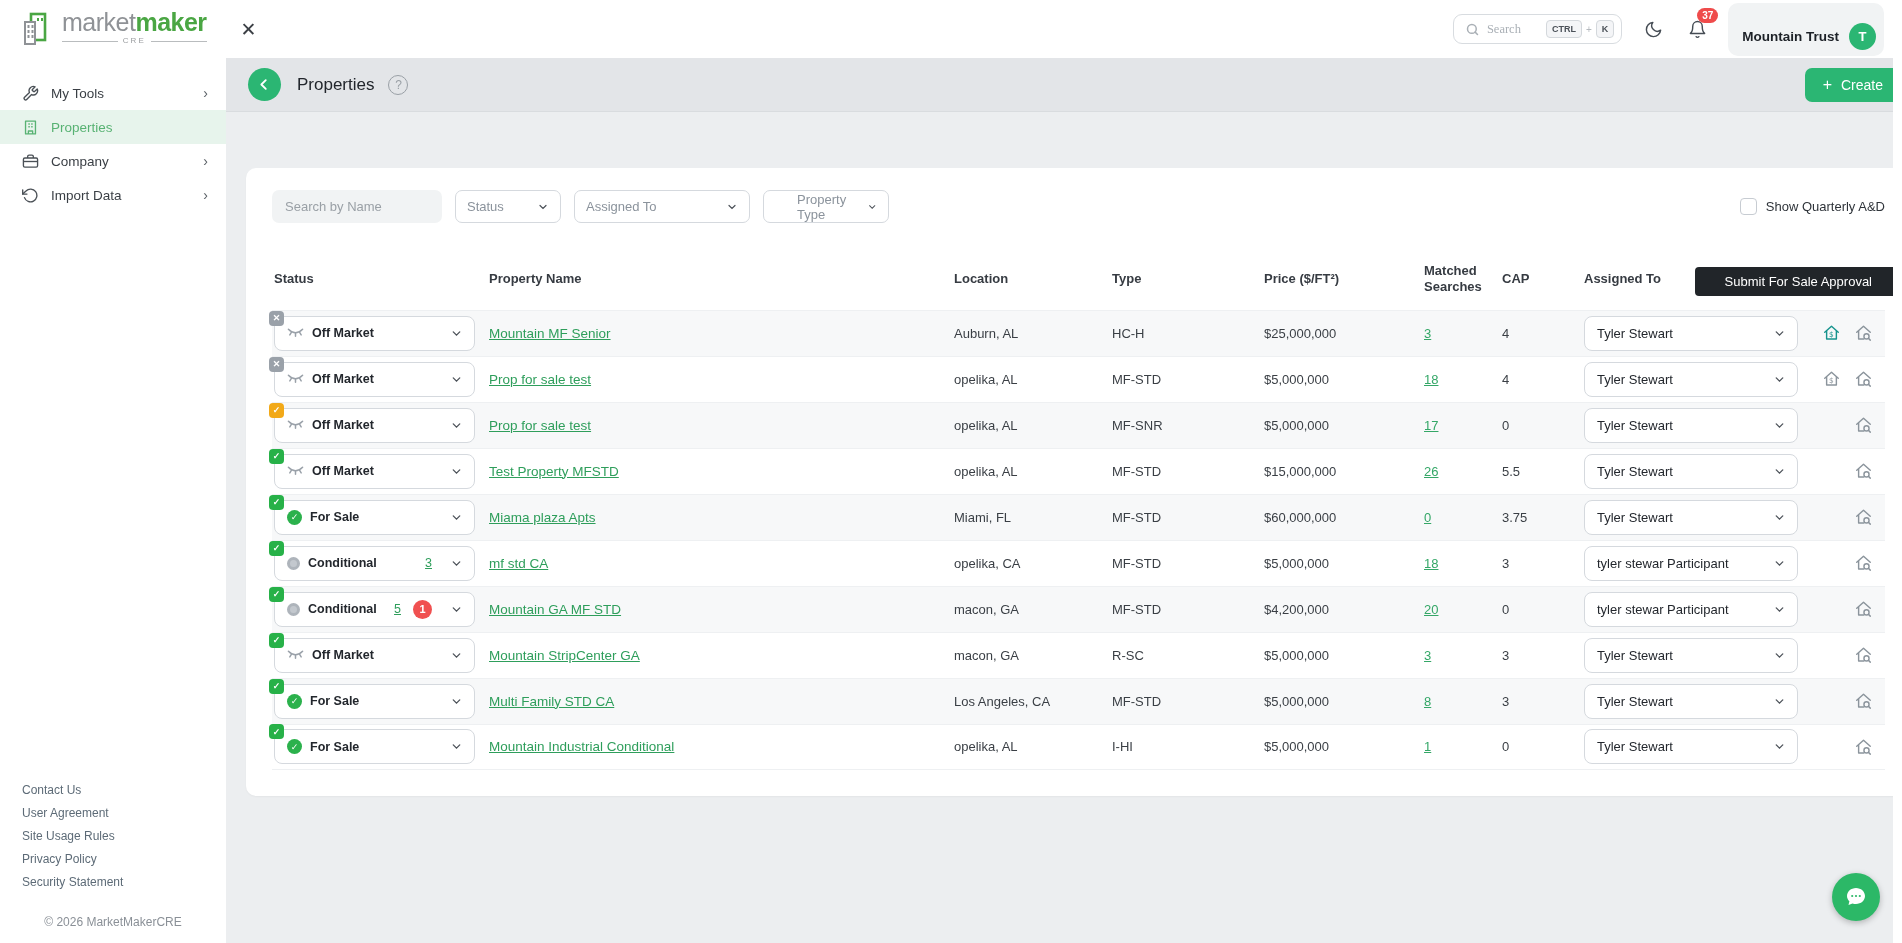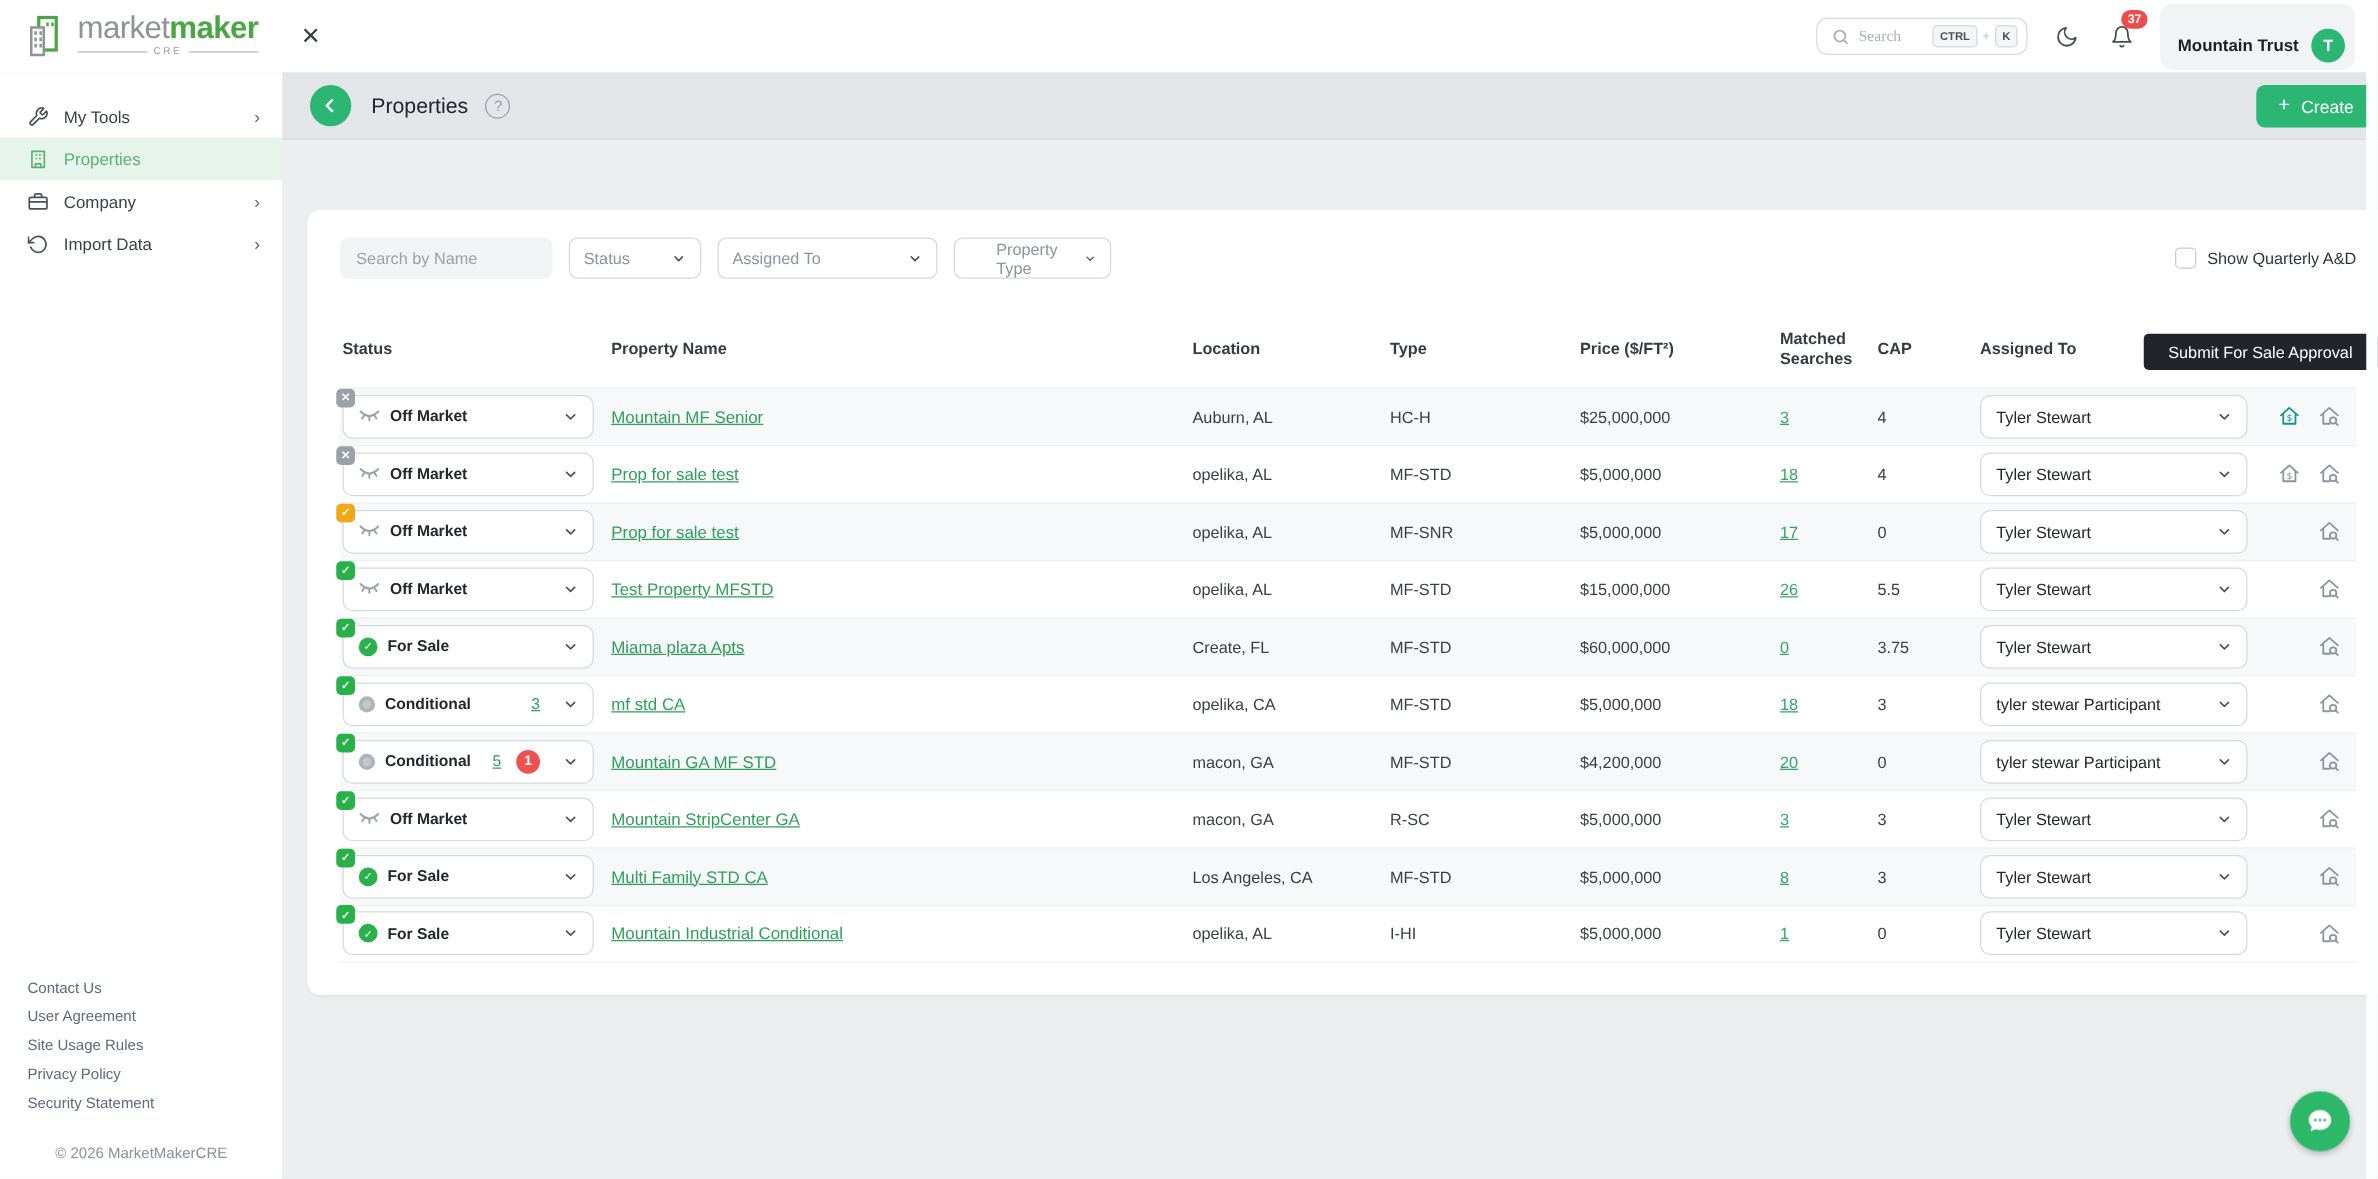--- a/index.html
+++ b/index.html
@@ -87,21 +87,21 @@
   .fs-dot { width:15px; height:15px; border-radius:50%; background:#2bb14c; color:#fff; font-size:9px; display:flex; align-items:center; justify-content:center; flex:none; }
   .cond-dot { width:13px; height:13px; border-radius:50%; background:#c3c8ce; border:3px solid #aeb4bb; flex:none; }
 
   .plink { color:#2e9e5b; text-decoration:underline; font-size:13.5px; cursor:pointer; }
   .mlink { color:#34a767; text-decoration:underline; font-size:13px; cursor:pointer; }
 
   .assigned-box { width:214px; height:35px; border:1px solid #d5d9de; border-radius:8px; background:#fff; display:flex; align-items:center; justify-content:space-between; padding:0 11px 0 12px; font-size:13px; color:#23272d; cursor:pointer; }
   .actions-cell { display:flex; justify-content:flex-end; align-items:center; gap:13px; padding-right:10px; }
   .act-icon { cursor:pointer; display:flex; }
 
-  .tooltip { position:absolute; top:209px; right:21px; background:#212529; color:#fff; font-size:13px; padding:7px 20px; border-radius:4px; z-index:30; white-space:nowrap; }
+  .tooltip { position:absolute; top:209px; right:21px; background:#212529; color:#fff; font-size:13px; padding:7px 30px; border-radius:4px; z-index:30; white-space:nowrap; }
 
   .chat-fab { position:fixed; right:22px; bottom:22px; width:48px; height:48px; border-radius:50%; background:#2cb867; display:flex; align-items:center; justify-content:center; cursor:pointer; box-shadow:0 2px 6px rgba(0,0,0,0.25); z-index:40; }
   .scroll-gutter { position:fixed; top:0; right:0; width:9px; height:943px; background:#fff; z-index:50; }
 </style>
 </head>
 <body>
 
 <div class="navbar">
   <div class="logo-wrap">
     <span style="display:flex;">
@@ -487,21 +487,21 @@
                   <span class="fs-dot" style="display: flex;">✓</span>
                   <span class="status-label">For Sale</span>
                   <span class="status-chev">
                     <svg width="13" height="13" viewBox="0 0 24 24" fill="none" stroke="#4b5158" stroke-width="2.4" stroke-linecap="round">
                       <polyline points="6 9 12 15 18 9"></polyline>
                     </svg>
                   </span>
                 </div>
               </div>
               <div class="cell"><a class="plink">Miama plaza Apts</a></div>
-              <div class="cell">Create, FL</div>
+              <div class="cell">Miami, FL</div>
               <div class="cell">MF-STD</div>
               <div class="cell">$60,000,000</div>
               <div class="cell"><a class="mlink">0</a></div>
               <div class="cell">3.75</div>
               <div class="cell">
                 <div class="assigned-box">
                   <span>Tyler Stewart</span>
                   <span style="display: flex;">
                     <svg width="13" height="13" viewBox="0 0 24 24" fill="none" stroke="#4b5158" stroke-width="2.4" stroke-linecap="round">
                       <polyline points="6 9 12 15 18 9"></polyline>

